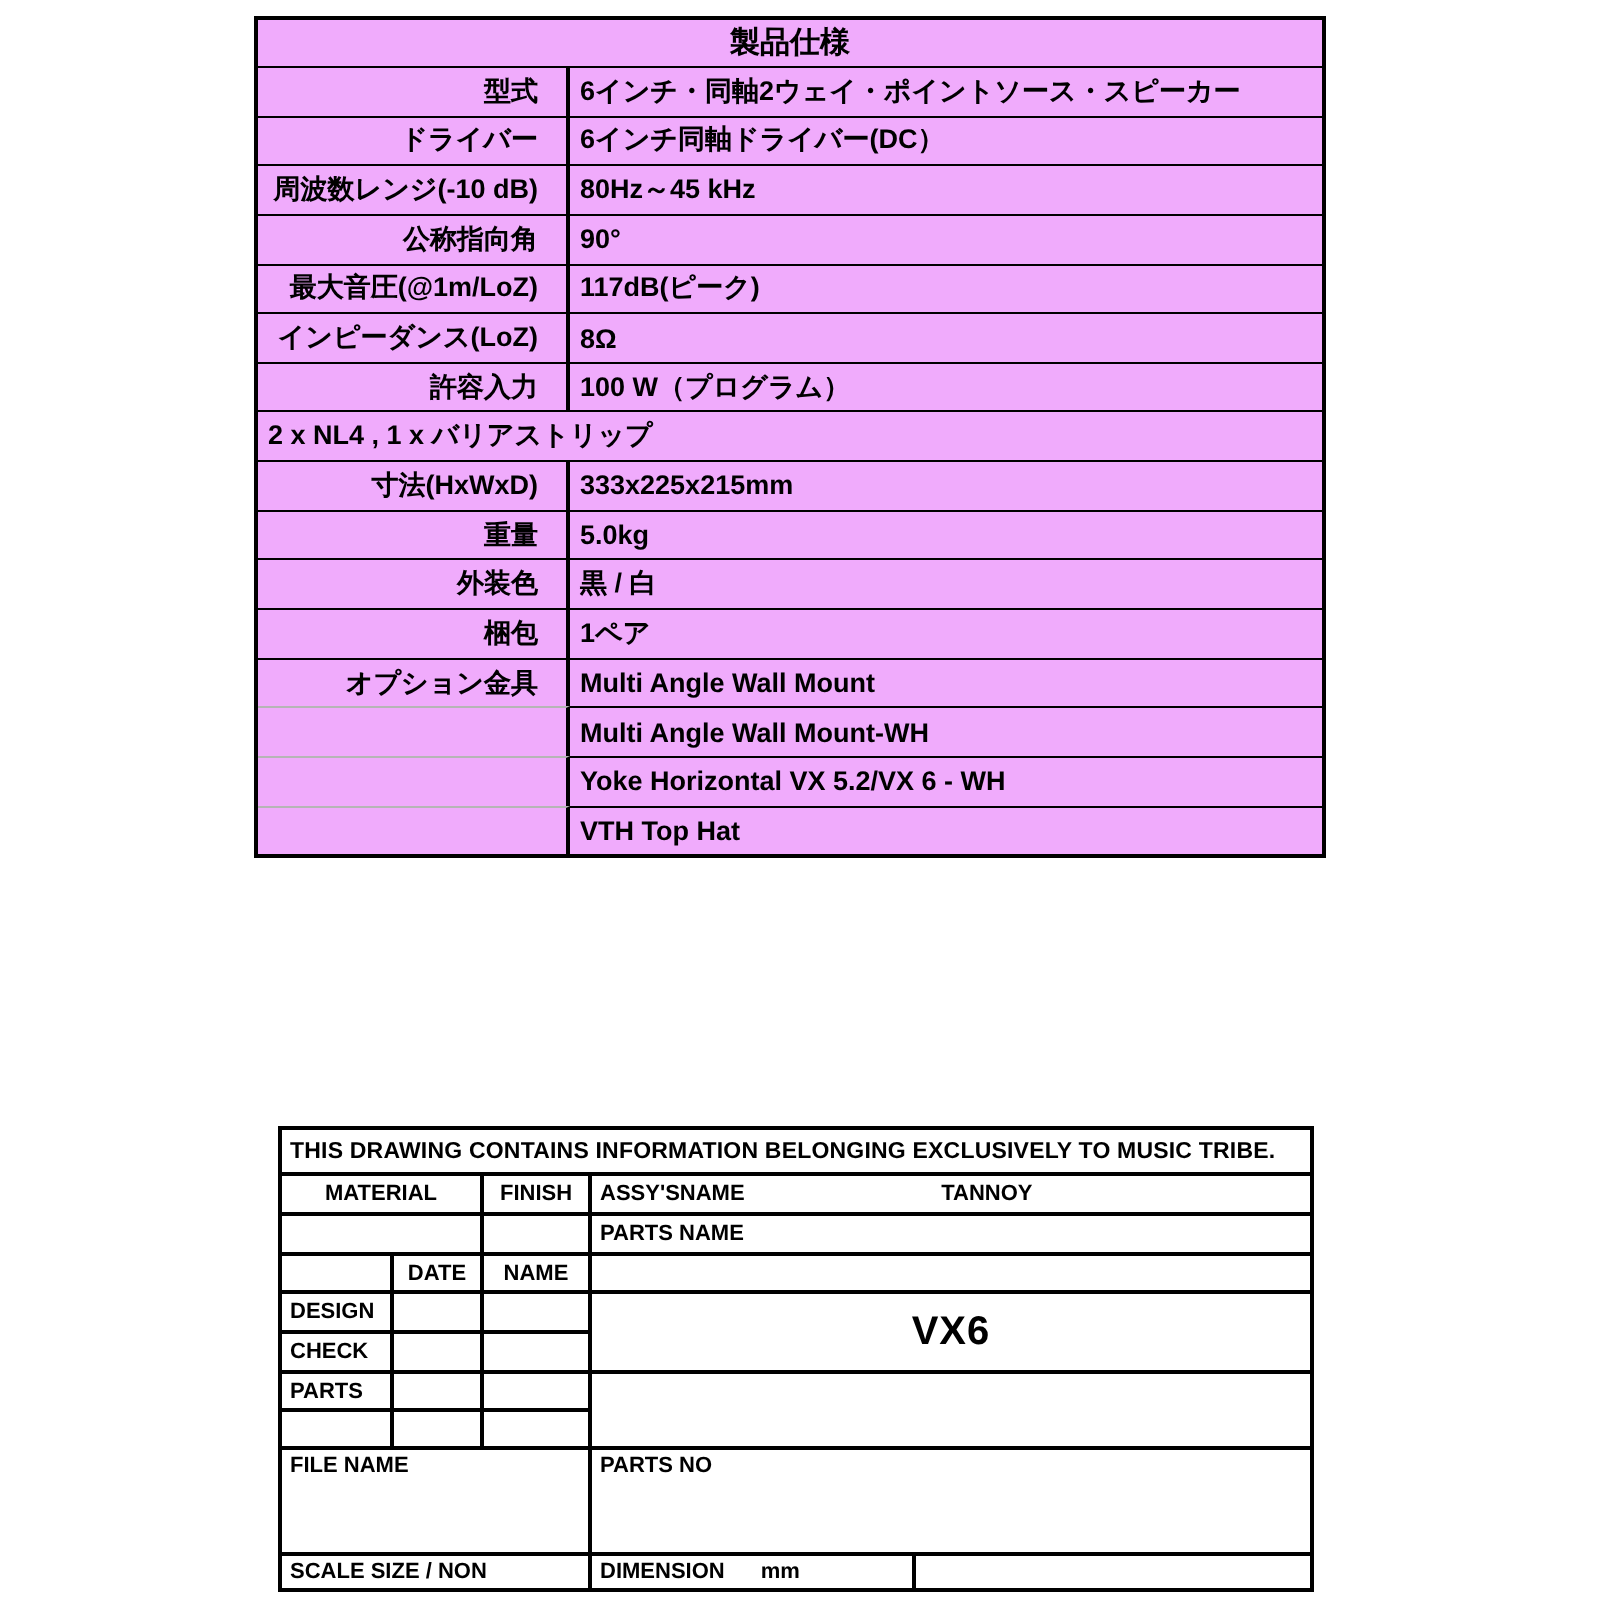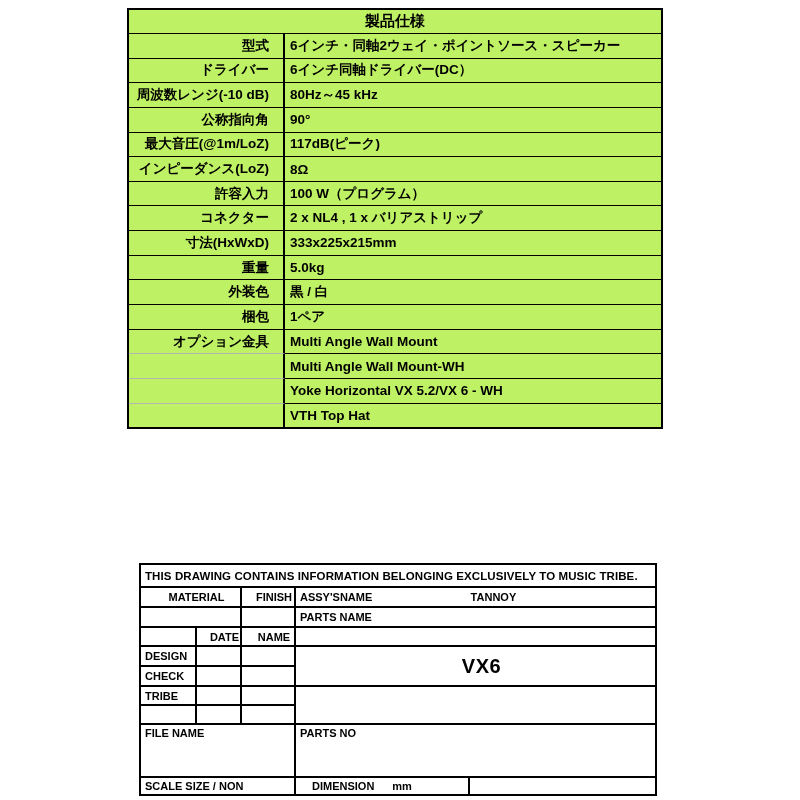--- a/index.html
+++ b/index.html
@@ -18,21 +18,21 @@
   }
 
   
   .spec-table {
     position: absolute;
     left: 127px;
     top: 8px;
     width: 536px;
     border: 2px solid #000;
     box-sizing: border-box;
-    background: #bef264;
+    background: #f0abfc;
   }
   .spec-header {
     height: 23px;
     display: flex;
     align-items: center;
     justify-content: center;
     font-size: 15px;
     font-weight: bold;
   }
   .spec-row { display: flex; height: 24.65px; }
@@ -65,21 +65,21 @@
     box-sizing: border-box;
     border: 2px solid #000;
     display: grid;
     grid-template-columns: 54px 45px 54px 1fr;
     grid-template-rows: 21px 20px 20px 19px 20px 20px 19px 19px 53px 1fr;
     font-size: 11px;
     font-weight: bold;
     background: #fff;
   }
   .title-block > div { box-sizing: border-box; overflow: hidden; }
-  .bt { border-top: 2px solid #000; padding-left: 12px; }
+  .bt { border-top: 2px solid #000; }
   .bl { border-left: 2px solid #000; }
   .vc { display: flex; align-items: center; text-align: center; }
   .hc { justify-content: center; text-align: center; }
   .pl { padding-left: 4px; }
   .tl { padding: 2px 0 12px 4px; }
   .disclaimer {
     font-size: 11.5px;
     white-space: nowrap;
     letter-spacing: 0.1px;
   }
@@ -138,21 +138,20 @@
   </div>
         <div class="spec-row">
     <div class="spec-label">インピーダンス(LoZ)</div>
     <div class="spec-value">8Ω</div>
   </div>
         <div class="spec-row">
     <div class="spec-label">許容入力</div>
     <div class="spec-value">100 W（プログラム）</div>
   </div>
         <div class="spec-row">
-    <div class="spec-label">コネクター</div>
     <div class="spec-value">2 x NL4 , 1 x バリアストリップ</div>
   </div>
         <div class="spec-row">
     <div class="spec-label">寸法(HxWxD)</div>
     <div class="spec-value">333x225x215mm</div>
   </div>
         <div class="spec-row">
     <div class="spec-label">重量</div>
     <div class="spec-value">5.0kg</div>
   </div>
@@ -205,21 +204,21 @@
 
     <div class="bt vc pl" style="grid-column:1; grid-row:5;">DESIGN</div>
     <div class="bt bl" style="grid-column:2; grid-row:5;"></div>
     <div class="bt bl" style="grid-column:3; grid-row:5;"></div>
     <div class="bt bl model-cell" style="grid-column:4; grid-row:5/7;">VX6</div>
 
     <div class="bt vc pl" style="grid-column:1; grid-row:6;">CHECK</div>
     <div class="bt bl" style="grid-column:2; grid-row:6;"></div>
     <div class="bt bl" style="grid-column:3; grid-row:6;"></div>
 
-    <div class="bt vc pl" style="grid-column:1; grid-row:7;">TRIBE</div>
+    <div class="bt vc pl" style="grid-column:1; grid-row:7;">PARTS</div>
     <div class="bt bl" style="grid-column:2; grid-row:7;"></div>
     <div class="bt bl" style="grid-column:3; grid-row:7;"></div>
     <div class="bt bl" style="grid-column:4; grid-row:7/9;"></div>
 
     <div class="bt" style="grid-column:1; grid-row:8;"></div>
     <div class="bt bl" style="grid-column:2; grid-row:8;"></div>
     <div class="bt bl" style="grid-column:3; grid-row:8;"></div>
 
     <div class="bt tl" style="grid-column:1/4; grid-row:9;">FILE NAME</div>
     <div class="bt bl tl" style="grid-column:4; grid-row:9;">PARTS NO</div>

